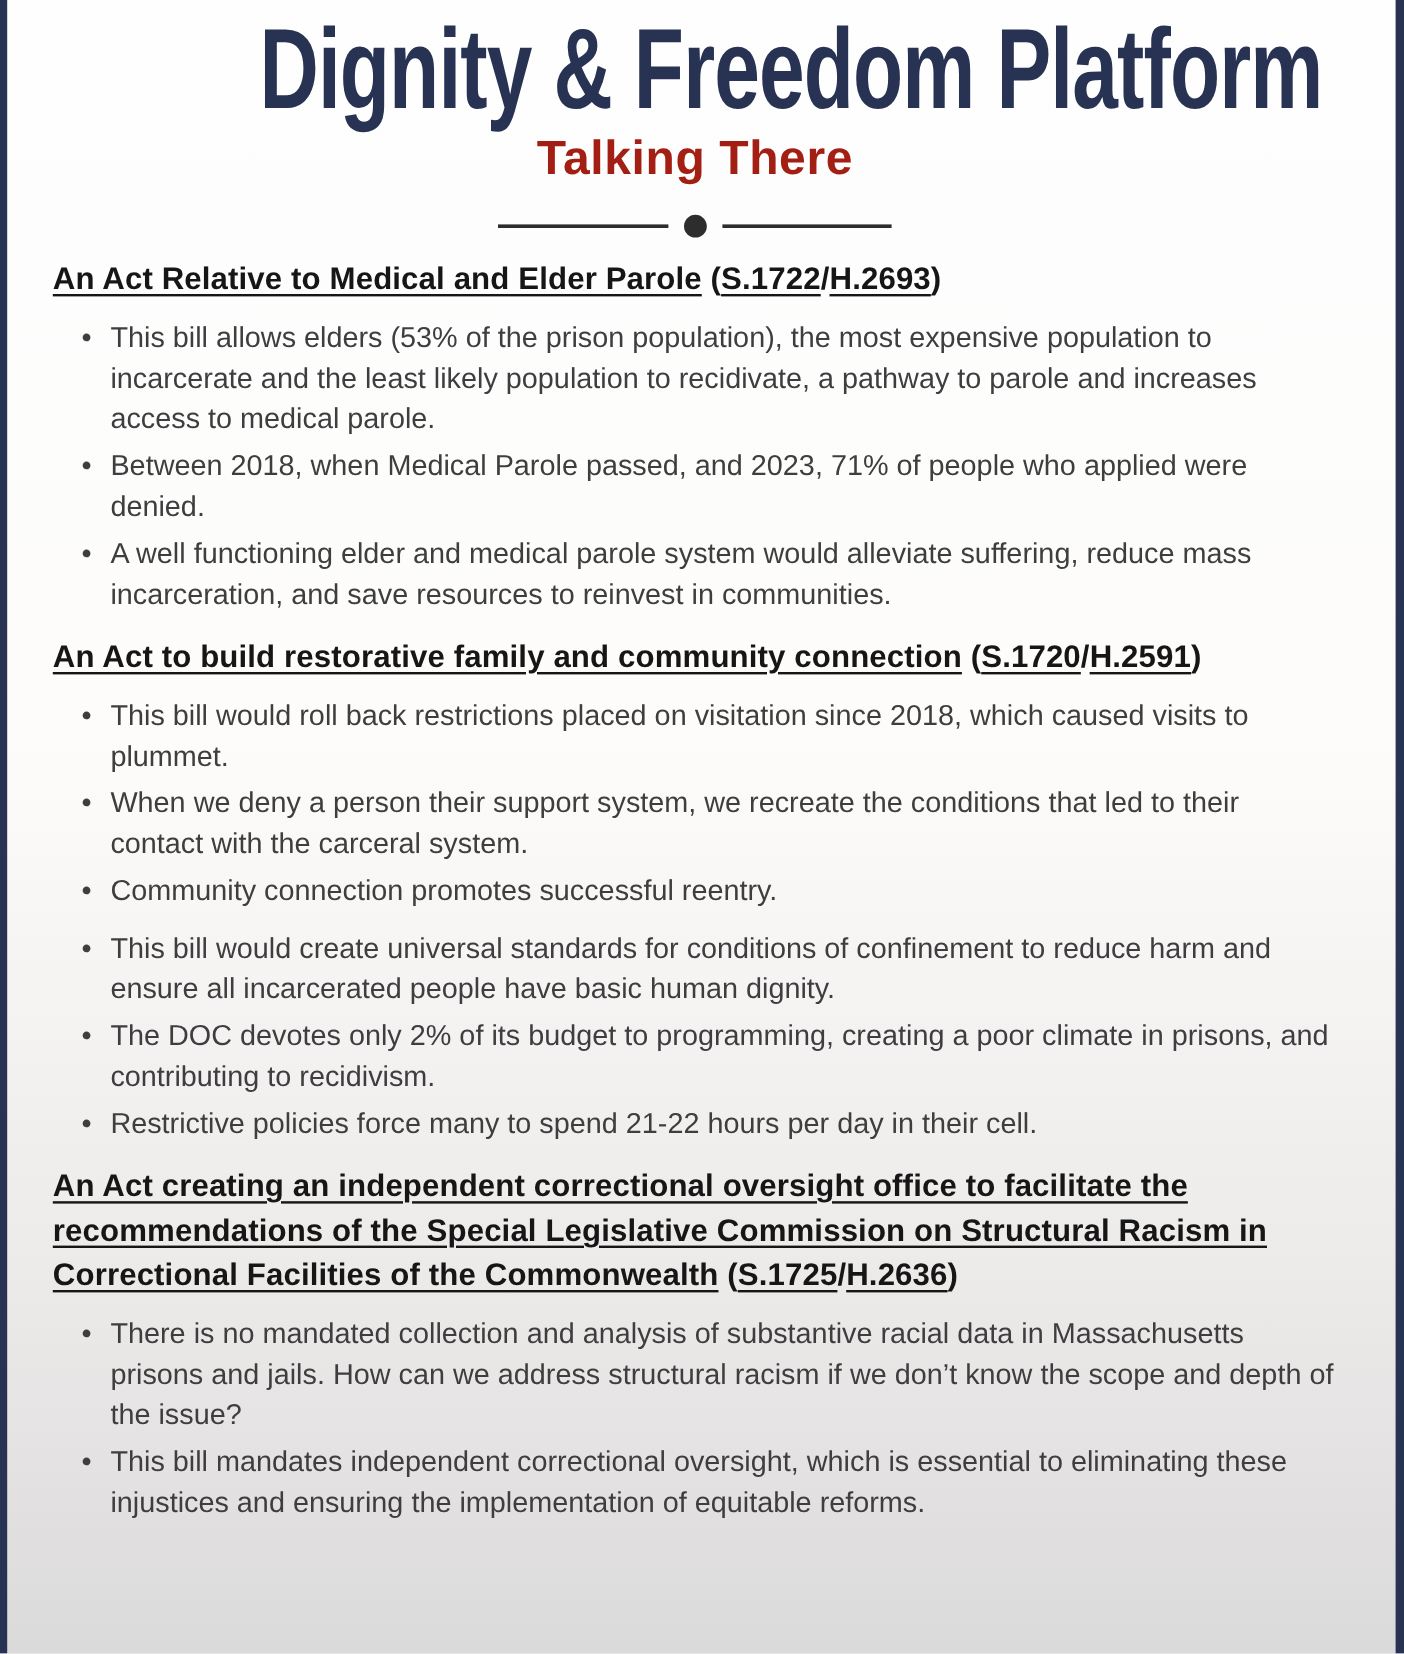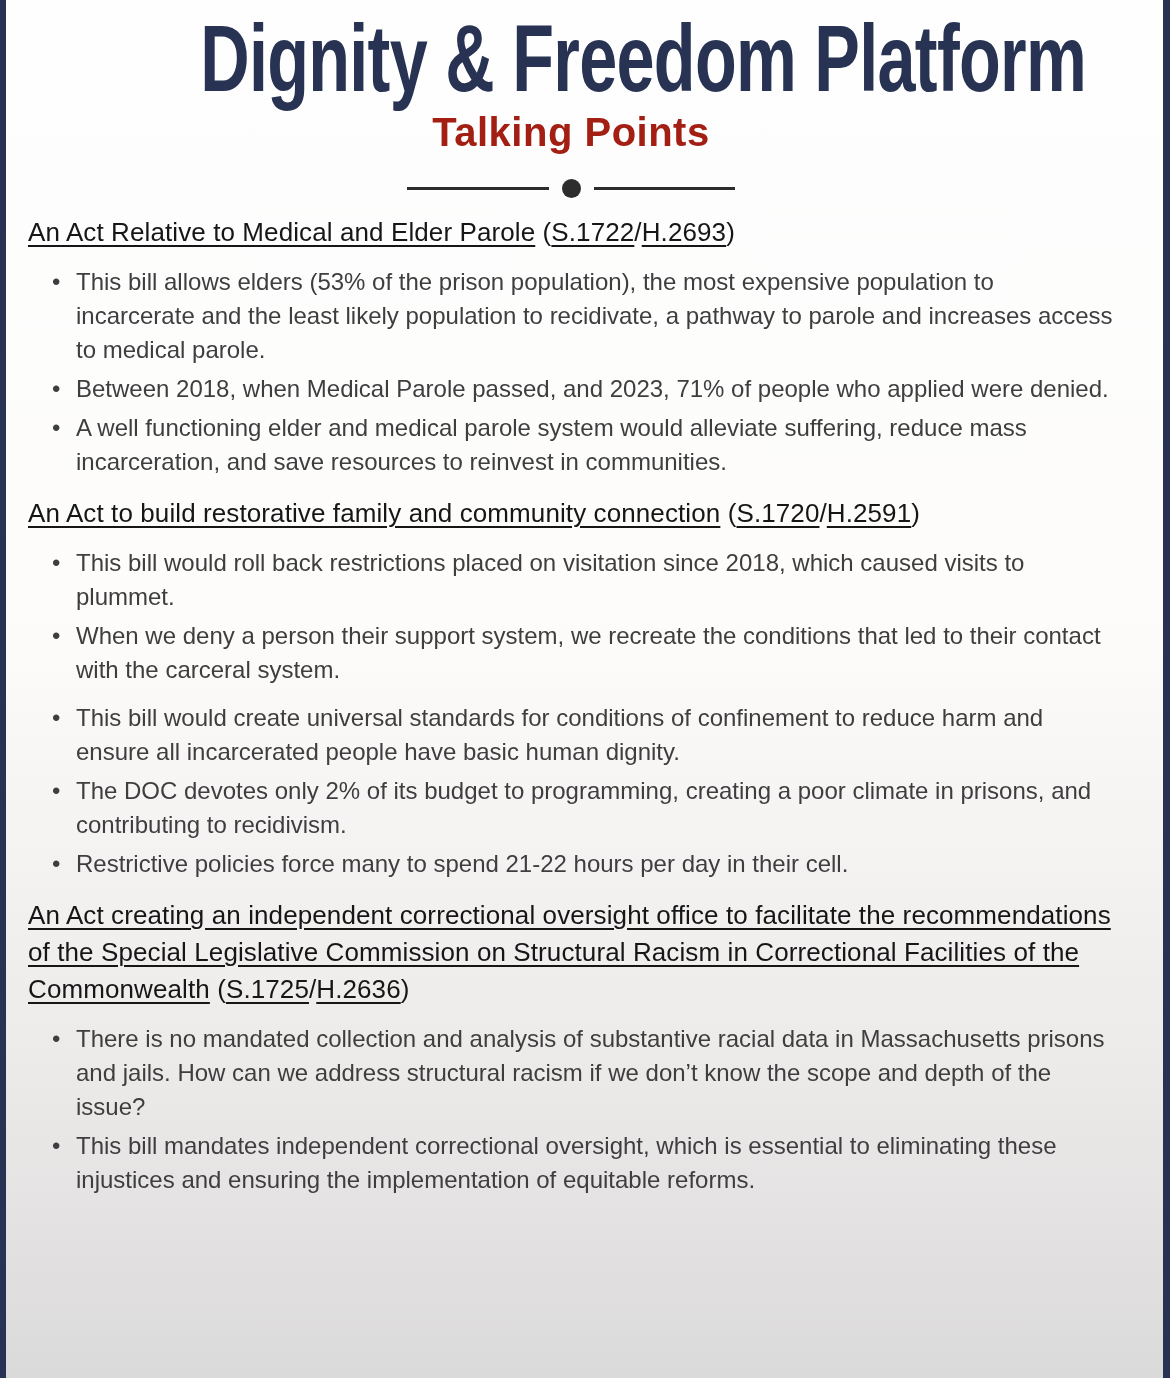--- a/index.html
+++ b/index.html
@@ -17,21 +17,21 @@
     background:linear-gradient(180deg,#fefefe 0%,#fdfcfb 45%,#ece9e9 78%,#dbdada 100%);
     overflow:hidden;
   }
   .edge{
     position:absolute;top:0;bottom:0;width:6px;
     background:var(--navy);
   }
   .edge.left{left:0;}
   .edge.right{right:0;width:7px;}
   .content{
-    padding:10px 56px 0 28px;
+    padding:10px 56px 0 44px;
   }
   .page-title{
     text-align:center;
     color:var(--navy);
     font-weight:bold;
     font-size:95px;
     line-height:96px;
     white-space:nowrap;
     margin:0;
   }
@@ -61,21 +61,21 @@
   .divider .line{
     flex:1;height:3px;background:var(--divider);
   }
   .divider .dot{
     width:19px;height:19px;border-radius:50%;
     background:var(--divider);
   }
   section{margin:0;}
   h2{
     font-size:26px;
-    font-weight:normal;
+    font-weight:bold;
     color:var(--heading);
     line-height:37px;
     margin:16px 0 0 0;
     letter-spacing:0.1px;
   }
   .u{
     text-decoration:underline;
     text-decoration-thickness:2px;
     text-underline-offset:4px;
   }
@@ -100,41 +100,42 @@
   }
 </style>
 </head>
 <body>
 
 <div class="edge left"></div>
 <div class="edge right"></div>
 
 <div class="content">
   <h1 class="page-title"><span class="squeeze">Dignity &amp; Freedom Platform</span></h1>
-  <div class="page-subtitle">Talking Points</div>
+  <div class="page-subtitle">Talking There</div>
   <div class="divider">
     <span class="line"></span>
     <span class="dot"></span>
     <span class="line"></span>
   </div>
 
   <div>
       <section>
         <h2><span class="u">An Act Relative to Medical and Elder Parole</span> (<span class="u">S.1722</span>/<span class="u">H.2693</span>)</h2>
         <ul>
           <li>This bill allows elders (53% of the prison population), the most expensive population to incarcerate and the least likely population to recidivate, a pathway to parole and increases access to medical parole.</li>
           <li>Between 2018, when Medical Parole passed, and 2023, 71% of people who applied were denied.</li>
           <li>A well functioning elder and medical parole system would alleviate suffering, reduce mass incarceration, and save resources to reinvest in communities.</li>
         </ul>
       </section>
       <section>
         <h2><span class="u">An Act to build restorative family and community connection</span> (<span class="u">S.1720</span>/<span class="u">H.2591</span>)</h2>
         <ul>
           <li>This bill would roll back restrictions placed on visitation since 2018, which caused visits to plummet.</li>
           <li>When we deny a person their support system, we recreate the conditions that led to their contact with the carceral system.</li>
+          <li>Community connection promotes successful reentry.</li>
         </ul>
       </section>
       <section>
         <ul>
           <li>This bill would create universal standards for conditions of confinement to reduce harm and ensure all incarcerated people have basic human dignity.</li>
           <li>The DOC devotes only 2% of its budget to programming, creating a poor climate in prisons, and contributing to recidivism.</li>
           <li>Restrictive policies force many to spend 21-22 hours per day in their cell.</li>
         </ul>
       </section>
       <section>

